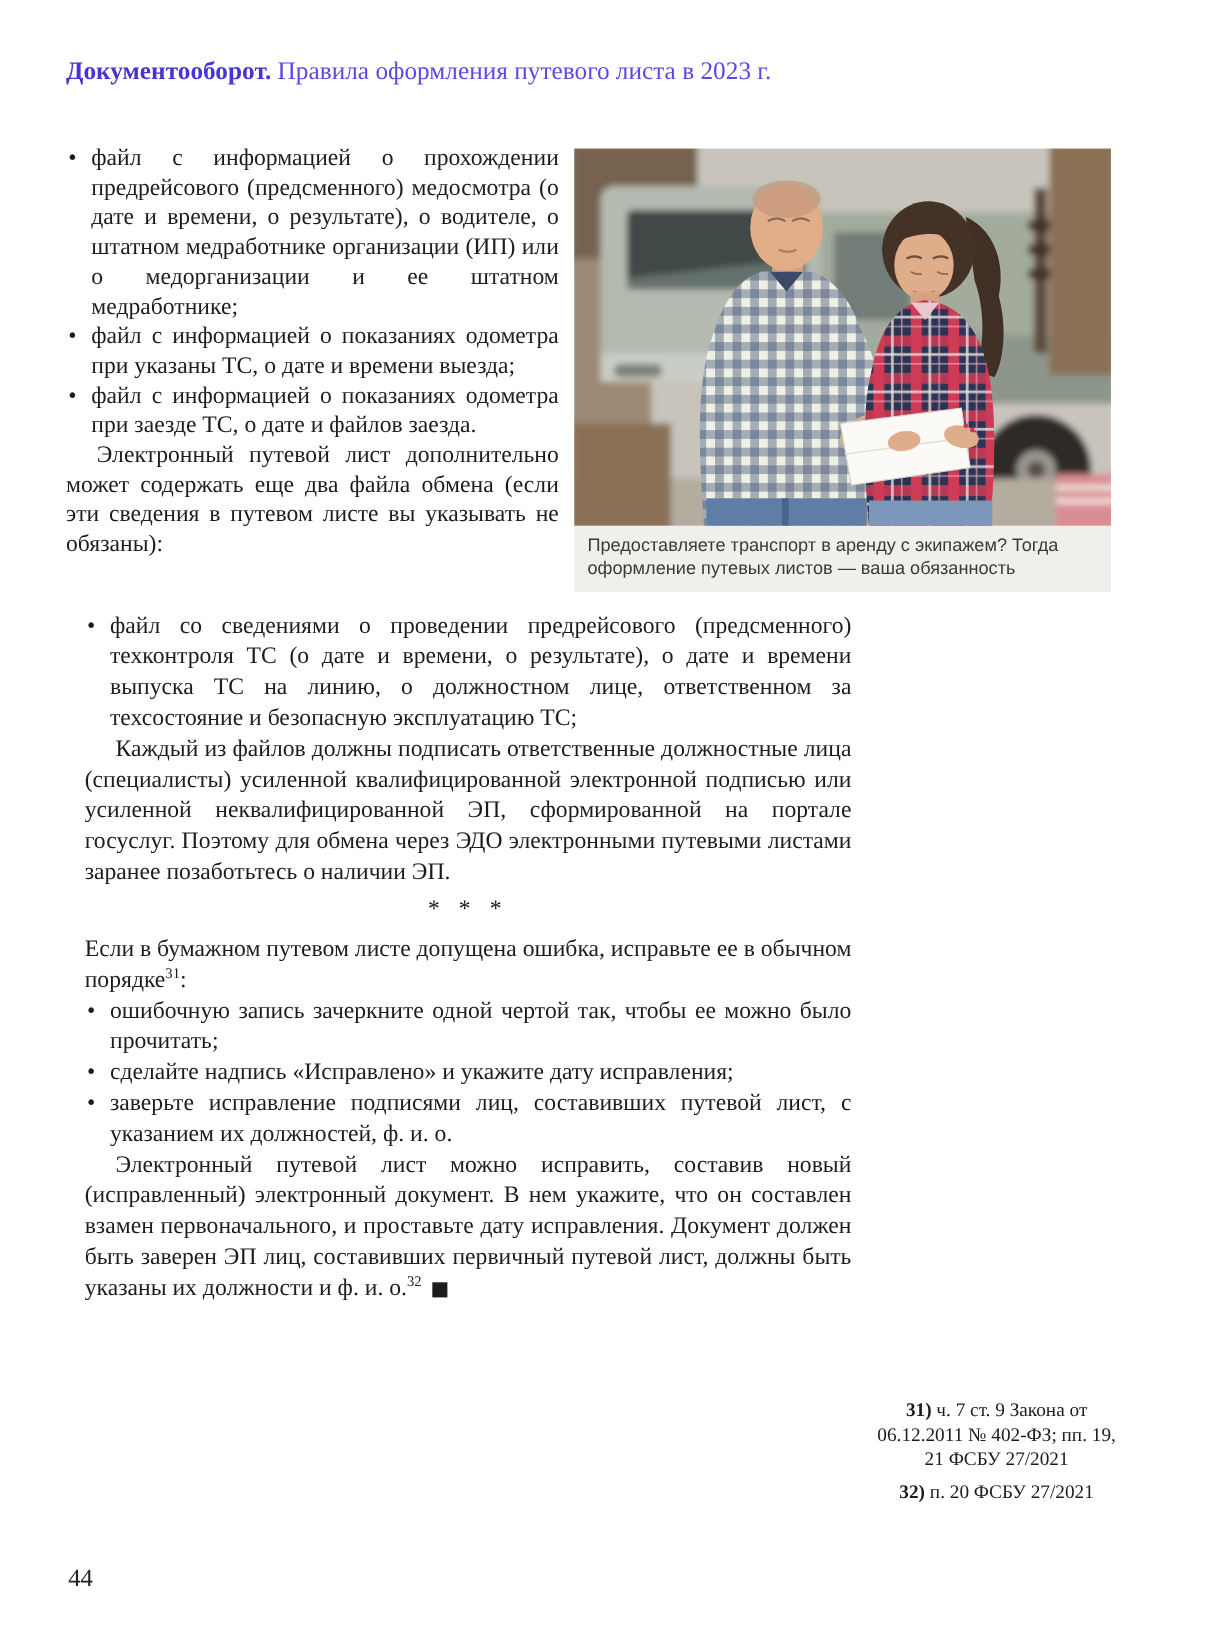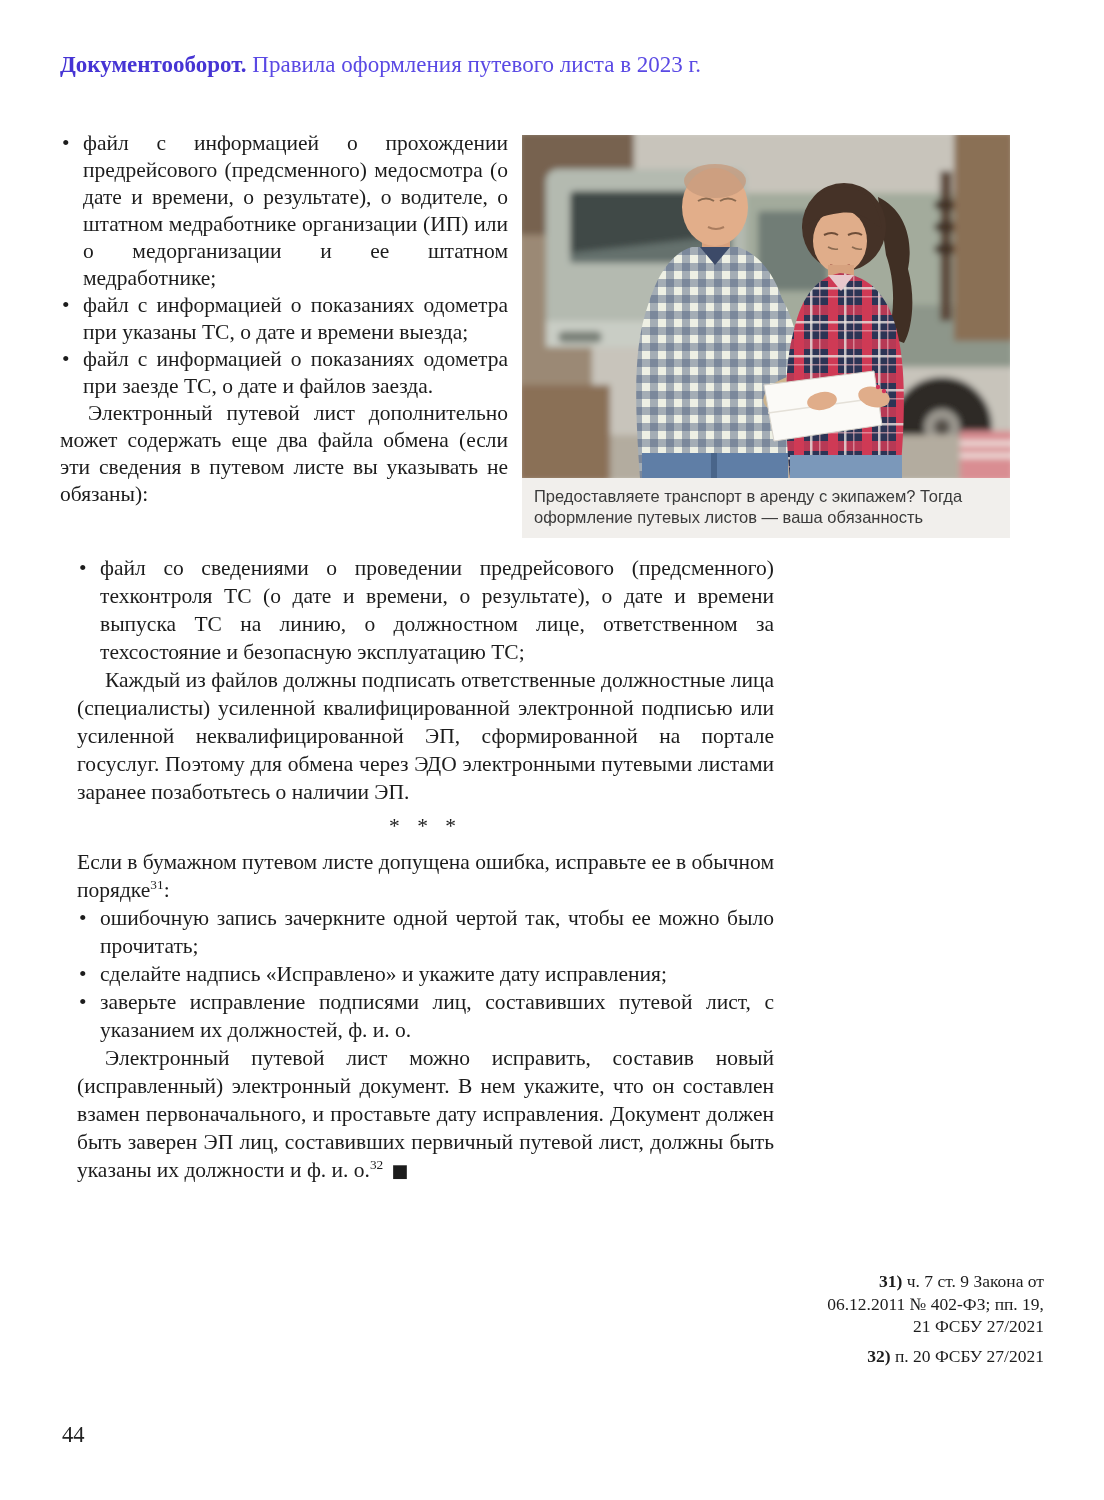--- a/index.html
+++ b/index.html
@@ -25,21 +25,21 @@
   sup.fnref{font-size:0.62em;line-height:0;vertical-align:super;}
   .endmark{margin-left:8px;font-family:"DejaVu Sans",sans-serif;font-size:18px;}
   
   .photo{position:absolute;left:522px;top:135px;width:488px;margin:0;}
   .photo svg{display:block;width:488px;height:343px;}
   figcaption{
     background:#f1efec;font-family:Liberation Sans, sans-serif;
     font-size:16.5px;line-height:21px;color:#3a3a3a;padding:8px 12px 10px;
   }
   
-  .footnotes{position:absolute;left:792px;top:1270px;width:228px;font-size:17.5px;line-height:22.5px;text-align:right;margin-left:24px;}
+  .footnotes{position:absolute;left:792px;top:1270px;width:228px;font-size:17.5px;line-height:22.5px;text-align:center;}
   .fn{margin:0 0 7px;}
   .fn b{font-weight:bold;}
   
   .page-num{position:absolute;left:62px;top:1422px;font-size:22.5px;color:#222;}
 </style>
 </head>
 <body>
 
 <div class="page">
 

